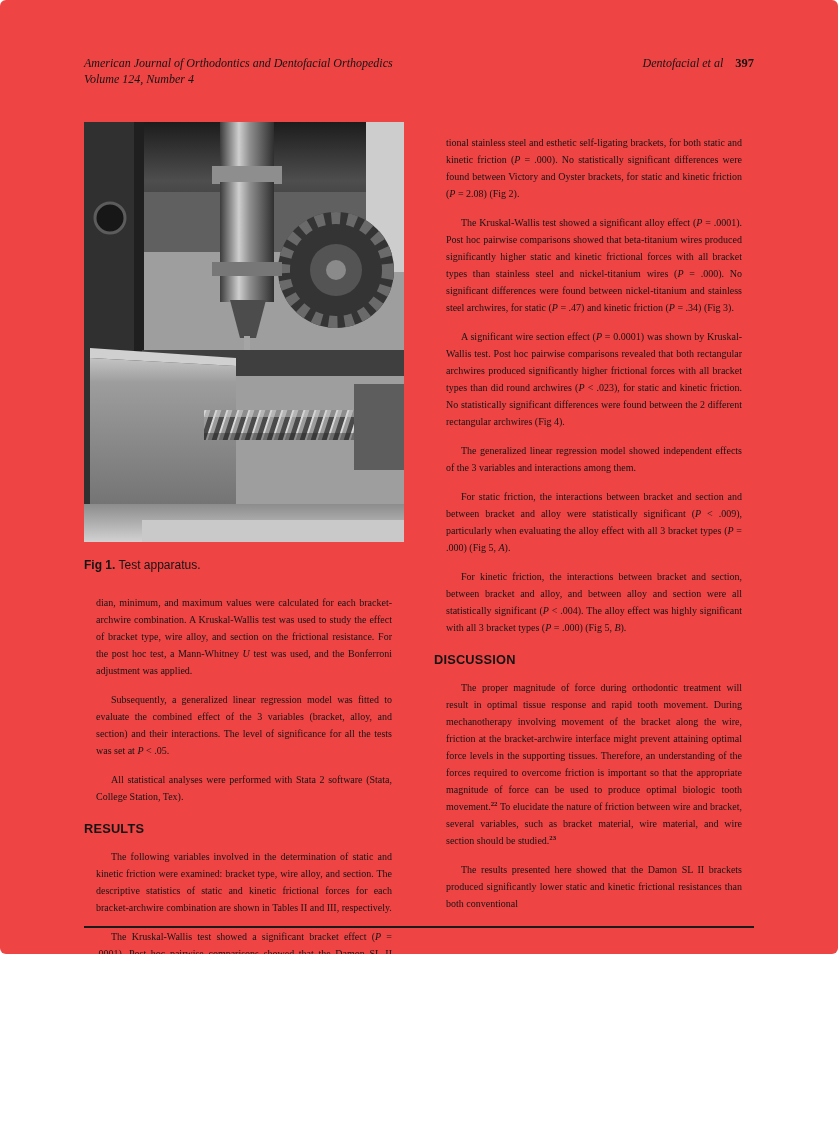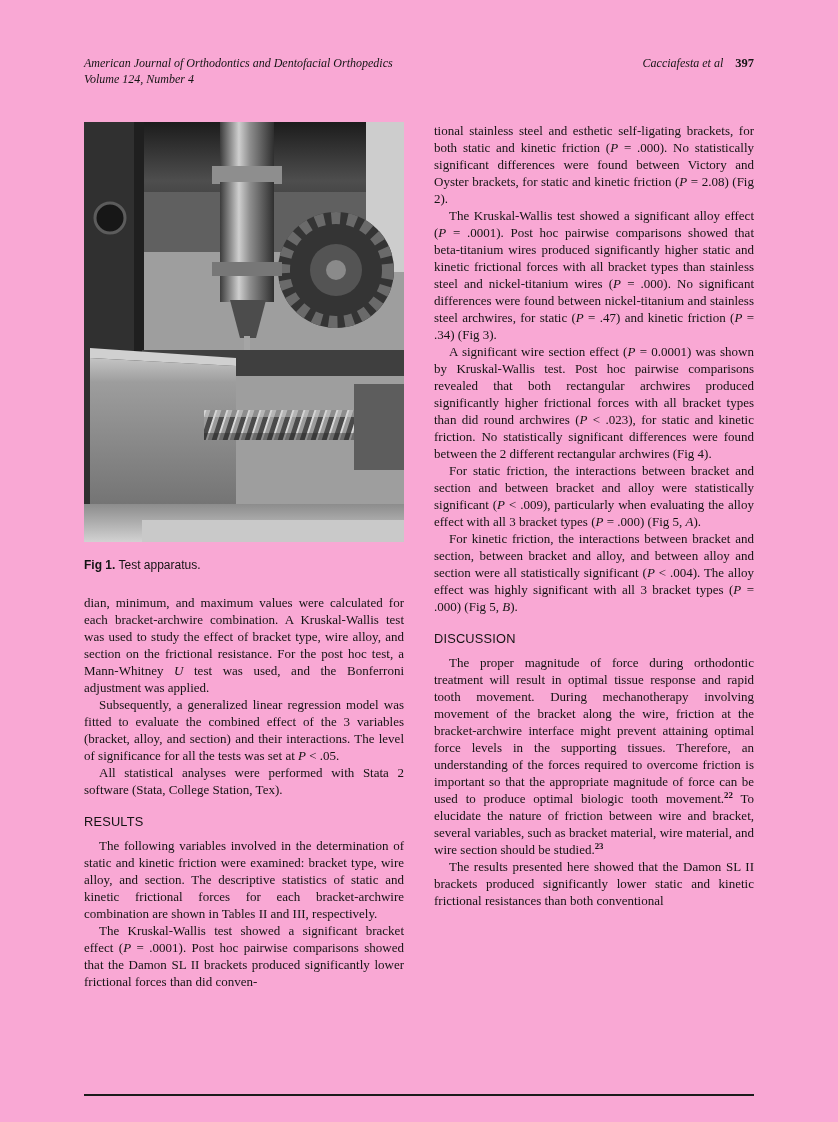--- a/index.html
+++ b/index.html
@@ -1,43 +1,44 @@
 <!DOCTYPE html>
 <html><head>
 <meta charset="utf-8">
 <style>
   html,body { margin:0; padding:0; background:#ffffff; }
   .page {
-    position:relative; width:838px; height:1122px; margin:0 auto;
-    background:#f9a8d4; overflow:hidden; color:#141414;
+    position:relative; width:838px; height:954px; margin:0 auto;
+    background:#ef4444; overflow:hidden; color:#141414;
     font-family:"Liberation Serif", serif;
+    border-radius:6px;
   }
   
   .hdr {
     position:absolute; top:56px; left:84px; width:670px;
     display:flex; justify-content:space-between; align-items:flex-start;
     font-size:12px;
   }
   .hdr-left { font-style:italic; line-height:1.32; }
   .hdr-right { white-space:nowrap; }
   .run-authors { font-style:italic; }
   .pagenum { font-weight:bold; margin-left:9px; font-size:12.5px; }
   
   .columns {
     position:absolute; top:122px; left:84px; width:670px;
     display:flex; gap:30px;
   }
   .col { width:320px; }
-  p.body { margin:0; font-size:13px; line-height:17px; text-align:justify; }
+  p.body { margin:12px; font-size:10px; line-height:17px; text-align:justify; }
   p.ind { text-indent:15px; }
   .it { font-style:italic; }
   sup { font-size:0.68em; line-height:0;font-weight:bold; }
   h2.sect {
     font-family:"Liberation Sans", sans-serif;
-    font-size:12.8px; font-weight:normal; letter-spacing:0.2px;
+    font-size:12.8px; font-weight:bold; letter-spacing:0.2px;
     margin:16px 0 8px 0;
   }
   figure { margin:0; }
   .photo-wrap { width:320px; height:420px; background:#9e9e9e; }
   .photo-wrap svg { display:block; }
   figcaption {
     font-family:"Liberation Sans", sans-serif; font-size:12px;
     text-align:left; margin:16px 0 22px 0;
   }
   .cap-label { font-weight:bold; }
@@ -50,21 +51,21 @@
 <body>
 
 <div class="page">
 
   <div class="hdr">
     <div class="hdr-left">
       <div>American Journal of Orthodontics and Dentofacial Orthopedics</div>
       <div>Volume 124, Number 4</div>
     </div>
     <div class="hdr-right">
-      <span class="run-authors">Cacciafesta et al</span>
+      <span class="run-authors">Dentofacial et al</span>
       <span class="pagenum">397</span>
     </div>
   </div>
 
   <div class="columns">
 
     <div class="col">
       <figure>
         <div class="photo-wrap">
           <svg viewBox="0 0 320 420" width="320" height="420" role="img">
@@ -142,20 +143,21 @@
       <p class="body ind"><span>All statistical analyses were performed with Stata 2 software (Stata, College Station, Tex).</span></p>
       <h2 class="sect">RESULTS</h2>
       <p class="body ind"><span>The following variables involved in the determination of static and kinetic friction were examined: bracket type, wire alloy, and section. The descriptive statistics of static and kinetic frictional forces for each bracket-archwire combination are shown in Tables II and III, respectively.</span></p>
       <p class="body ind"><span>The Kruskal-Wallis test showed a significant bracket effect (</span><span class="it">P</span><span> = .0001). Post hoc pairwise comparisons showed that the Damon SL II brackets produced significantly lower frictional forces than did conven-</span></p>
     </div>
 
     <div class="col">
       <p class="body"><span>tional stainless steel and esthetic self-ligating brackets, for both static and kinetic friction (</span><span class="it">P</span><span> = .000). No statistically significant differences were found between Victory and Oyster brackets, for static and kinetic friction (</span><span class="it">P</span><span> = 2.08) (Fig 2).</span></p>
       <p class="body ind"><span>The Kruskal-Wallis test showed a significant alloy effect (</span><span class="it">P</span><span> = .0001). Post hoc pairwise comparisons showed that beta-titanium wires produced significantly higher static and kinetic frictional forces with all bracket types than stainless steel and nickel-titanium wires (</span><span class="it">P</span><span> = .000). No significant differences were found between nickel-titanium and stainless steel archwires, for static (</span><span class="it">P</span><span> = .47) and kinetic friction (</span><span class="it">P</span><span> = .34) (Fig 3).</span></p>
       <p class="body ind"><span>A significant wire section effect (</span><span class="it">P</span><span> = 0.0001) was shown by Kruskal-Wallis test. Post hoc pairwise comparisons revealed that both rectangular archwires produced significantly higher frictional forces with all bracket types than did round archwires (</span><span class="it">P</span><span> &lt; .023), for static and kinetic friction. No statistically significant differences were found between the 2 different rectangular archwires (Fig 4).</span></p>
+      <p class="body ind"><span>The generalized linear regression model showed independent effects of the 3 variables and interactions among them.</span></p>
       <p class="body ind"><span>For static friction, the interactions between bracket and section and between bracket and alloy were statistically significant (</span><span class="it">P</span><span> &lt; .009), particularly when evaluating the alloy effect with all 3 bracket types (</span><span class="it">P</span><span> = .000) (Fig 5, </span><span class="it">A</span><span>).</span></p>
       <p class="body ind"><span>For kinetic friction, the interactions between bracket and section, between bracket and alloy, and between alloy and section were all statistically significant (</span><span class="it">P</span><span> &lt; .004). The alloy effect was highly significant with all 3 bracket types (</span><span class="it">P</span><span> = .000) (Fig 5, </span><span class="it">B</span><span>).</span></p>
       <h2 class="sect">DISCUSSION</h2>
       <p class="body ind"><span>The proper magnitude of force during orthodontic treatment will result in optimal tissue response and rapid tooth movement. During mechanotherapy involving movement of the bracket along the wire, friction at the bracket-archwire interface might prevent attaining optimal force levels in the supporting tissues. Therefore, an understanding of the forces required to overcome friction is important so that the appropriate magnitude of force can be used to produce optimal biologic tooth movement.</span><sup>22</sup><span> To elucidate the nature of friction between wire and bracket, several variables, such as bracket material, wire material, and wire section should be studied.</span><sup>23</sup></p>
       <p class="body ind"><span>The results presented here showed that the Damon SL II brackets produced significantly lower static and kinetic frictional resistances than both conventional</span></p>
     </div>
 
   </div>
 
   <div class="footer-rule"></div>

